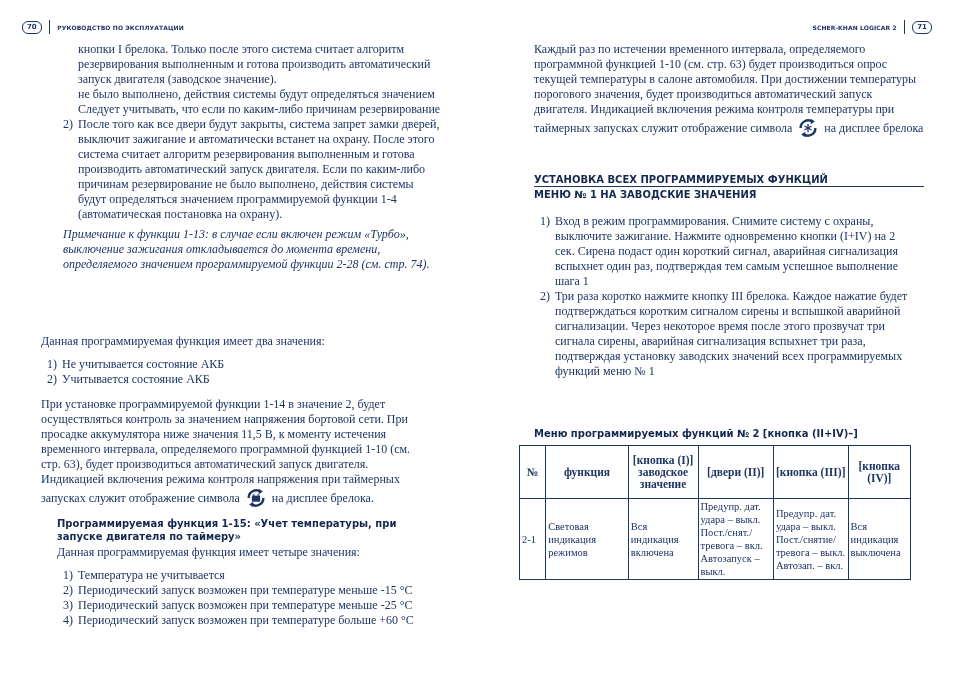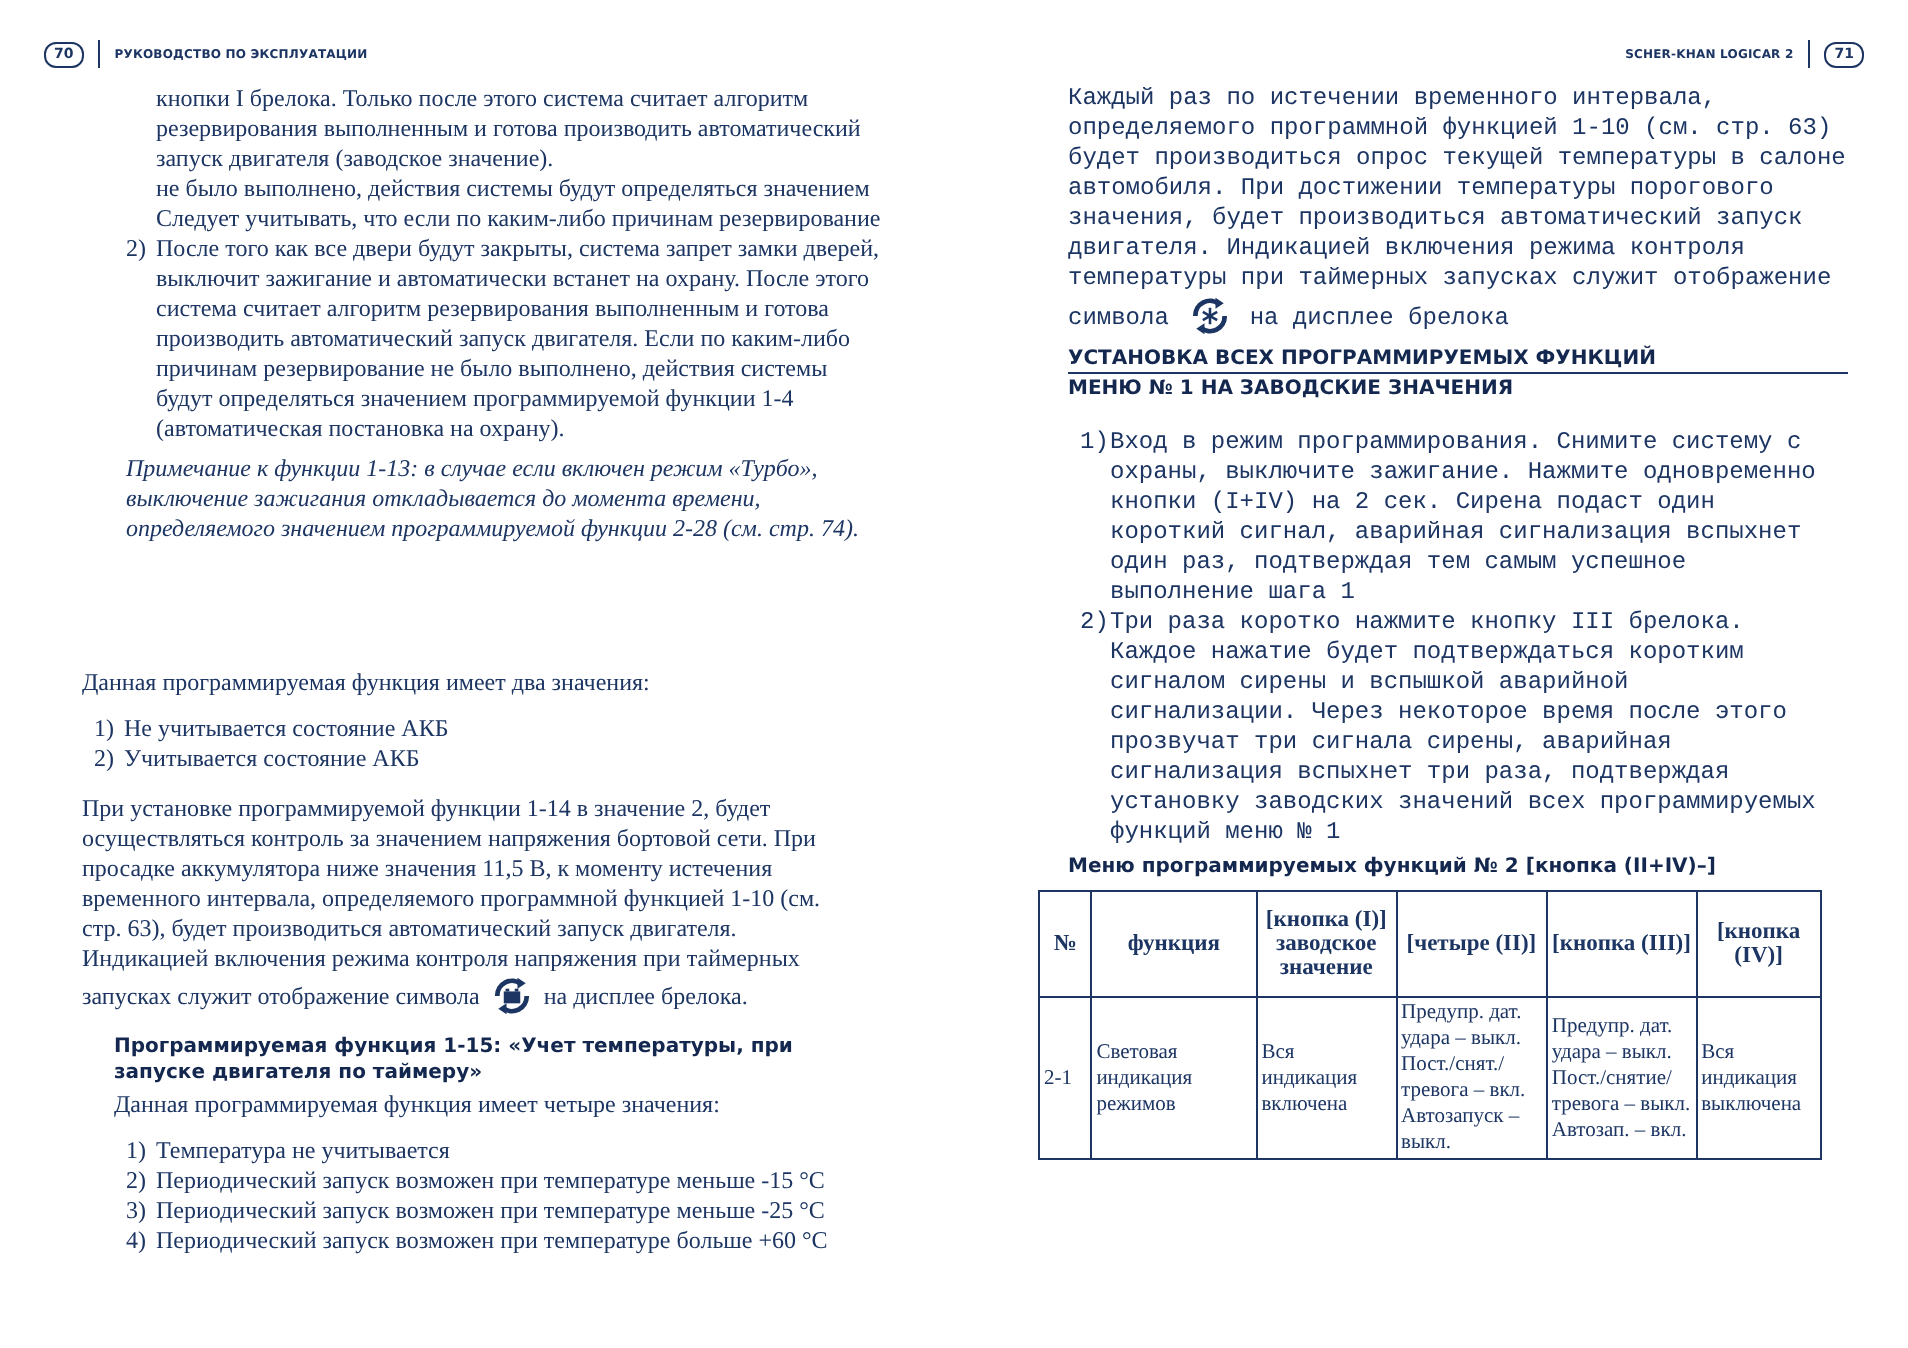--- a/index.html
+++ b/index.html
@@ -15,21 +15,21 @@
                  padding: 1px 4px; line-height: 9px; color: #1c3563; }
     .hdr .bar { display: inline-block; width: 1.5px; height: 14px; background: #1c3563; margin: 0 7px; }
     .hdr .htitle { font-family: "DejaVu Sans", sans-serif; font-weight: bold; font-size: 6px;
                    letter-spacing: 0.1px; text-transform: uppercase; color: #1c3563; }
     .left .hdr { left: 22px; }
     .right .hdr { right: 22px; }
 
     .txt { position: absolute; font-size: 12px; line-height: 15px; color: #1c3563; }
     .txt p { margin: 0; }
     .left .txt { left: 63px; width: 380px; }
-    .right .txt { left: 57px; width: 390px; font-family: Liberation Mono, monospace; }
+    .right .txt { left: 57px; width: 390px; }
 
     ol.num { list-style: none; margin: 0; padding: 0; }
     ol.num li { position: relative; padding-left: 15px; }
     ol.num li .n { position: absolute; left: 0; top: 0; }
     .ind { padding-left: 15px; }
     .note { font-style: italic; }
 
     .h2 { position: absolute; font-family: "DejaVu Sans", sans-serif; font-weight: bold;
           font-size: 10px; line-height: 13px; color: #14284f; }
     .h1 { position: absolute; font-family: "DejaVu Sans", sans-serif; font-weight: bold;
@@ -143,21 +143,21 @@
   </div>
 
   <div class="h2" style="top:427px; left:57px; width:400px;">Меню программируемых функций № 2 [кнопка (II+IV)–]</div>
 
   <table class="fn" style="top:445px; left:42px; width:392px;">
     <thead>
       <tr>
         <th style="width:22px; height:50px;">№</th>
         <th style="width:80px;">функция</th>
         <th style="width:66px;">[кнопка (I)] заводское значение</th>
-        <th style="width:72px;">[четыре (II)]</th>
+        <th style="width:72px;">[двери (II)]</th>
         <th style="width:72px;margin-left:20px;">[кнопка (III)]</th>
         <th style="width:58px;">[кнопка (IV)]</th>
       </tr>
     </thead>
     <tbody>
       <tr>
         <td>2-1</td>
         <td>Световая индикация режимов</td>
         <td>Вся индикация включена</td>
         <td>Предупр. дат. удара – выкл. Пост./снят./ тревога – вкл. Автозапуск – выкл.</td>

